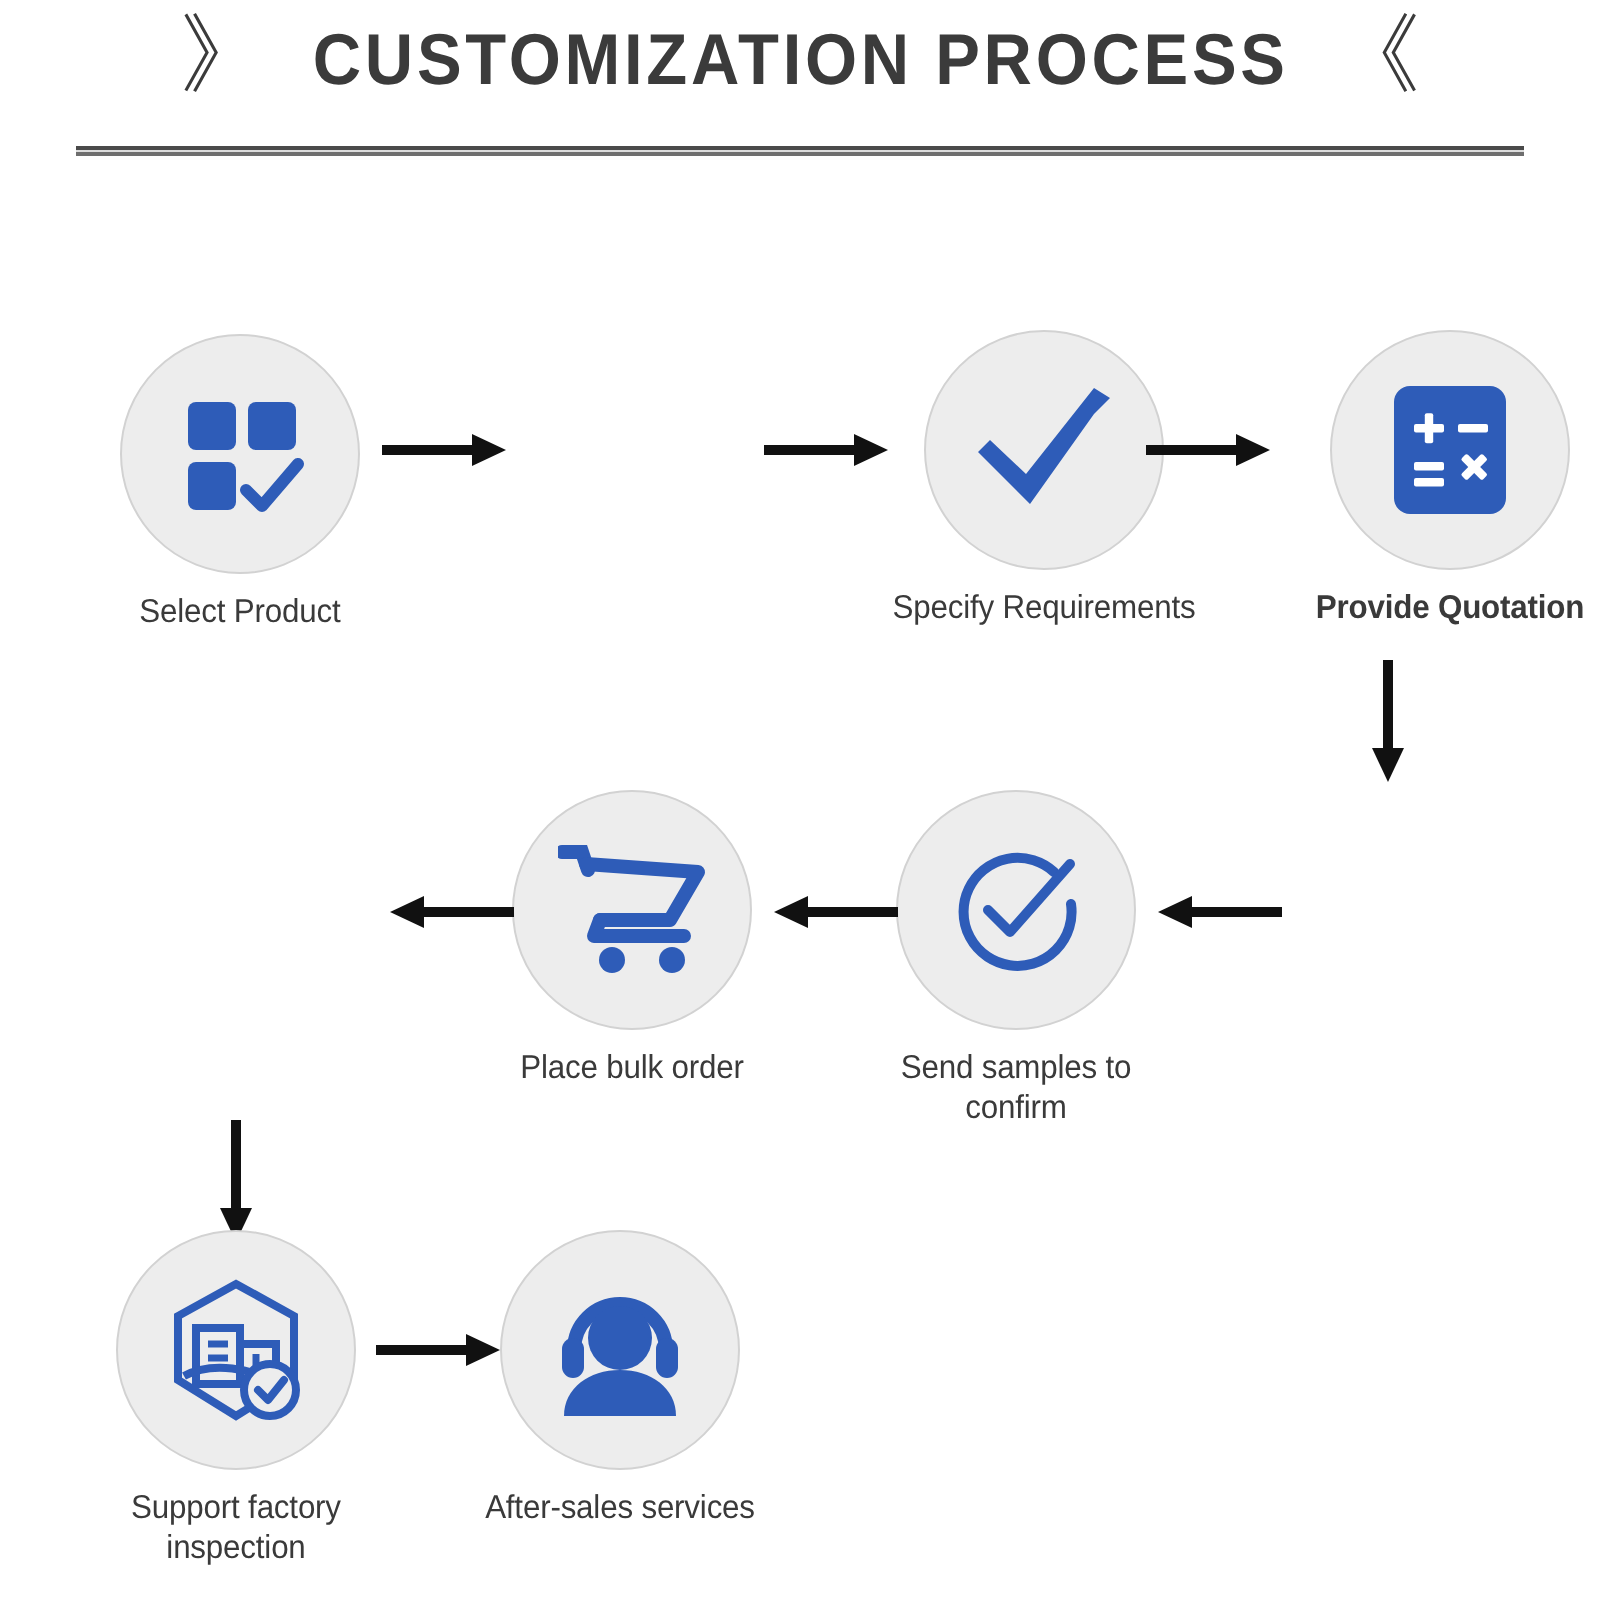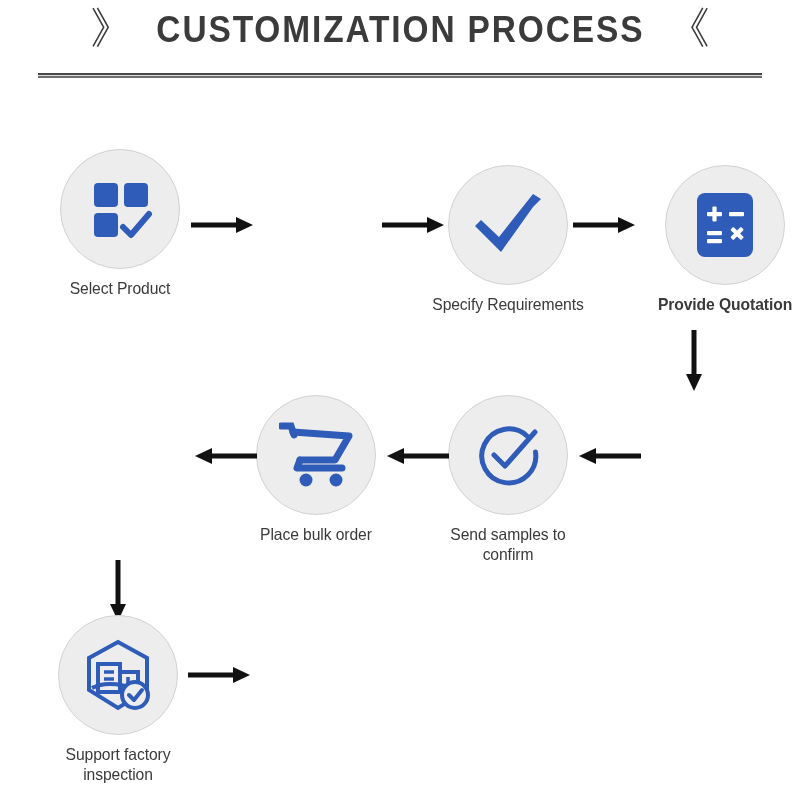--- a/index.html
+++ b/index.html
@@ -103,21 +103,21 @@
 
   <div class="title-wrap">
     <div class="title-line">
       <span class="chev">》</span>
       <span class="title-text">CUSTOMIZATION PROCESS</span>
       <span class="chev">《</span>
     </div>
   </div>
   <div class="title-rule"></div>
 
-  <div class="node" style="left:40px; top:149px;text-align:center;">
+  <div class="node" style="left:40px; top:167px;text-align:center;">
     <div class="circle">
       <span>
         <svg width="68" height="68" viewBox="0 0 68 68">
           <rect x="8" y="8" width="24" height="24" rx="4" fill="#2E5CB8"></rect>
           <rect x="38" y="8" width="24" height="24" rx="4" fill="#2E5CB8"></rect>
           <rect x="8" y="38" width="24" height="24" rx="4" fill="#2E5CB8"></rect>
           <path d="M37 52 L45 60 L63 39" fill="none" stroke="#2E5CB8" stroke-width="6" stroke-linecap="round" stroke-linejoin="round"></path>
         </svg>
       </span>
     </div>
@@ -132,21 +132,21 @@
   </div>
 
 
   <div class="arrow" style="left:382px; top:214px;">
     <svg width="63" height="22" viewBox="0 0 63 22">
       <line x1="0" y1="11" x2="48" y2="11" stroke="#111" stroke-width="5"></line>
       <path d="M45 3 L62 11 L45 19 Z" fill="#111"></path>
     </svg>
   </div>
 
-  <div class="node" style="left:428px; top:165px;text-align:center;">
+  <div class="node" style="left:442px; top:165px;text-align:center;">
     <div class="circle">
       <span>
         <svg width="74" height="70" viewBox="0 0 74 70">
           <path d="M4 36 L10 30 L28 47 L62 4 L70 9 L62 17 L30 62 Z" fill="#2E5CB8"></path>
         </svg>
       </span>
     </div>
     <div class="label">Specify Requirements</div>
   </div>
 
@@ -267,14 +267,32 @@
 inspection</div>
   </div>
 
   <div class="arrow" style="left:188px; top:664px;">
     <svg width="63" height="22" viewBox="0 0 63 22">
       <line x1="0" y1="11" x2="48" y2="11" stroke="#111" stroke-width="5"></line>
       <path d="M45 3 L62 11 L45 19 Z" fill="#111"></path>
     </svg>
   </div>
 
+  <div class="node" style="left:230px; top:615px;">
+    <div class="circle">
+      <span>
+        <svg width="72" height="66" viewBox="0 0 72 66">
+
+          <path d="M13 33a23 23 0 0 1 46 0" fill="none" stroke="#2E5CB8" stroke-width="7" stroke-linecap="round"></path>
+
+          <rect x="7" y="27" width="11" height="20" rx="5.5" fill="#2E5CB8"></rect>
+          <rect x="54" y="27" width="11" height="20" rx="5.5" fill="#2E5CB8"></rect>
+
+          <circle cx="36" cy="27" r="16" fill="#2E5CB8"></circle>
+
+          <path d="M8 66c0-14 12.5-23 28-23s28 9 28 23z" fill="#2E5CB8"></path>
+        </svg>
+      </span>
+    </div>
+    <div class="label">After-sales services</div>
+  </div>
 
 </div>
 
 </body></html>

